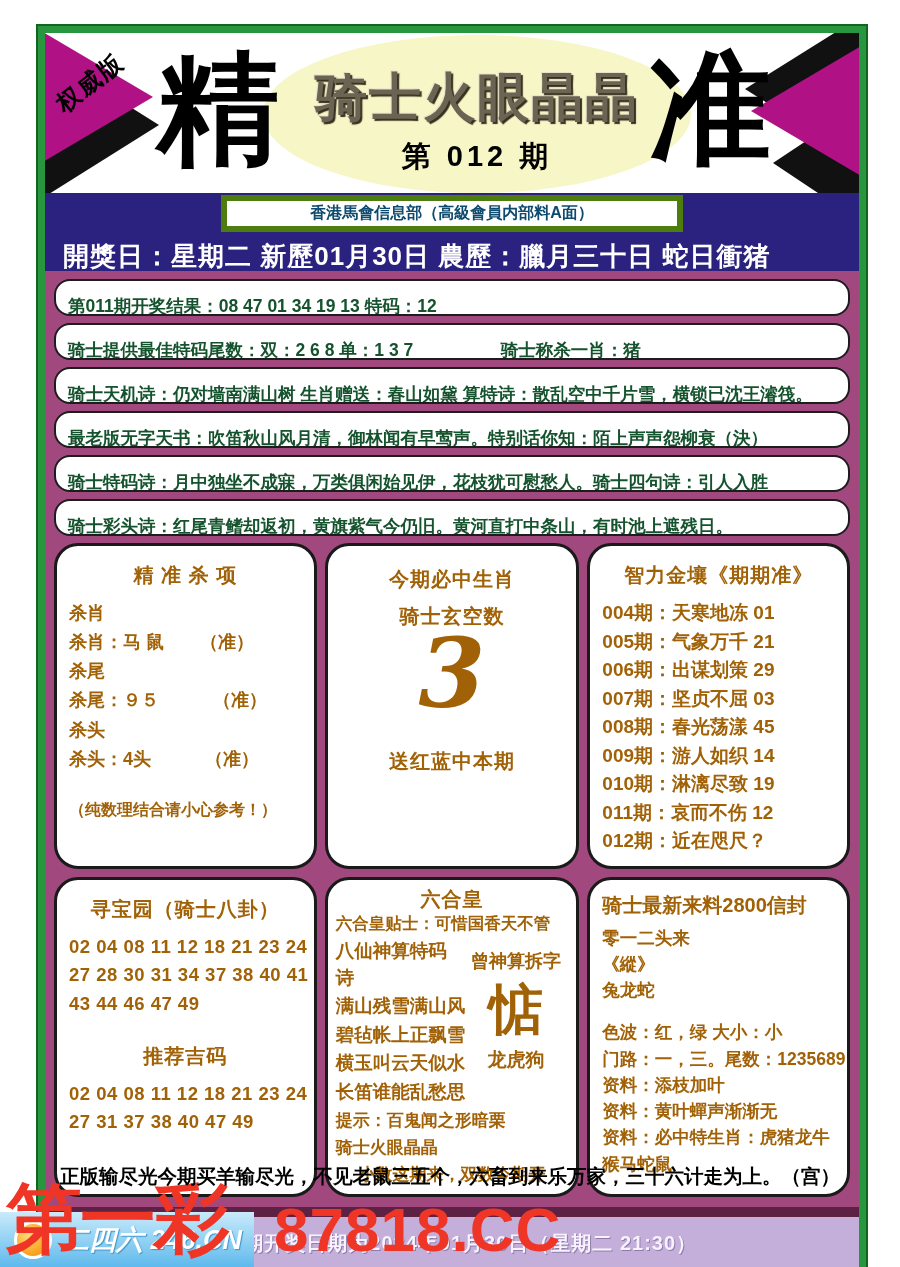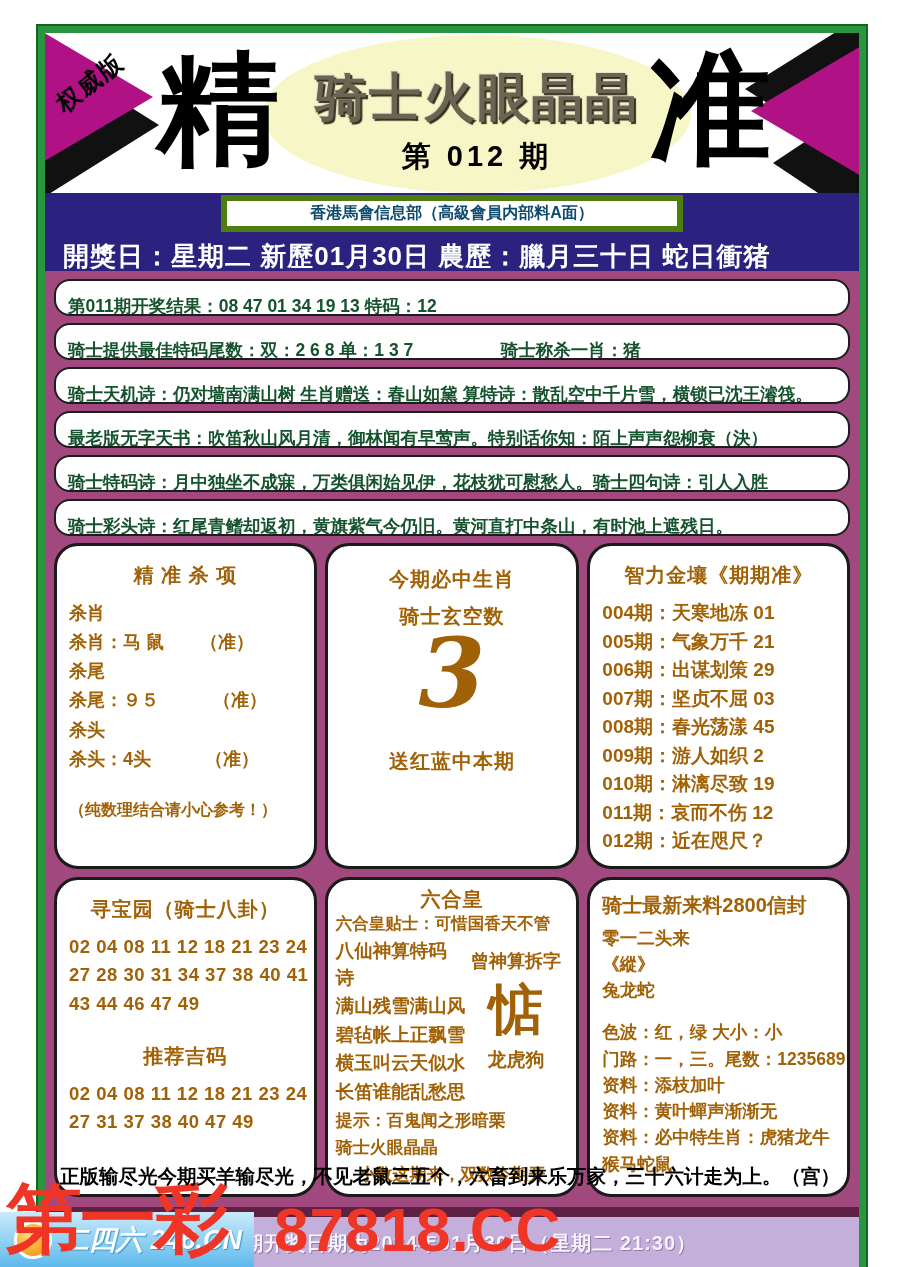--- a/index.html
+++ b/index.html
@@ -137,21 +137,21 @@
         <div class="zo-footer">送红蓝中本期</div>
       </div>
 
       <div class="box r1">
         <div class="box-title">智力金壤《期期准》</div>
         <div class="smart-line">004期：天寒地冻 01</div>
         <div class="smart-line">005期：气象万千 21</div>
         <div class="smart-line">006期：出谋划策 29</div>
         <div class="smart-line">007期：坚贞不屈 03</div>
         <div class="smart-line">008期：春光荡漾 45</div>
-        <div class="smart-line">009期：游人如织 2</div>
+        <div class="smart-line">009期：游人如织 14</div>
         <div class="smart-line">010期：淋漓尽致 19</div>
         <div class="smart-line">011期：哀而不伤 12</div>
         <div class="smart-line">012期：近在咫尺？</div>
       </div>
 
       <div class="box r2">
         <div class="box-title">寻宝园（骑士八卦）</div>
         <div class="num-line">02 04 08 11 12 18 21 23 24</div>
         <div class="num-line">27 28 30 31 34 37 38 40 41</div>
         <div class="num-line">43 44 46 47 49</div>

